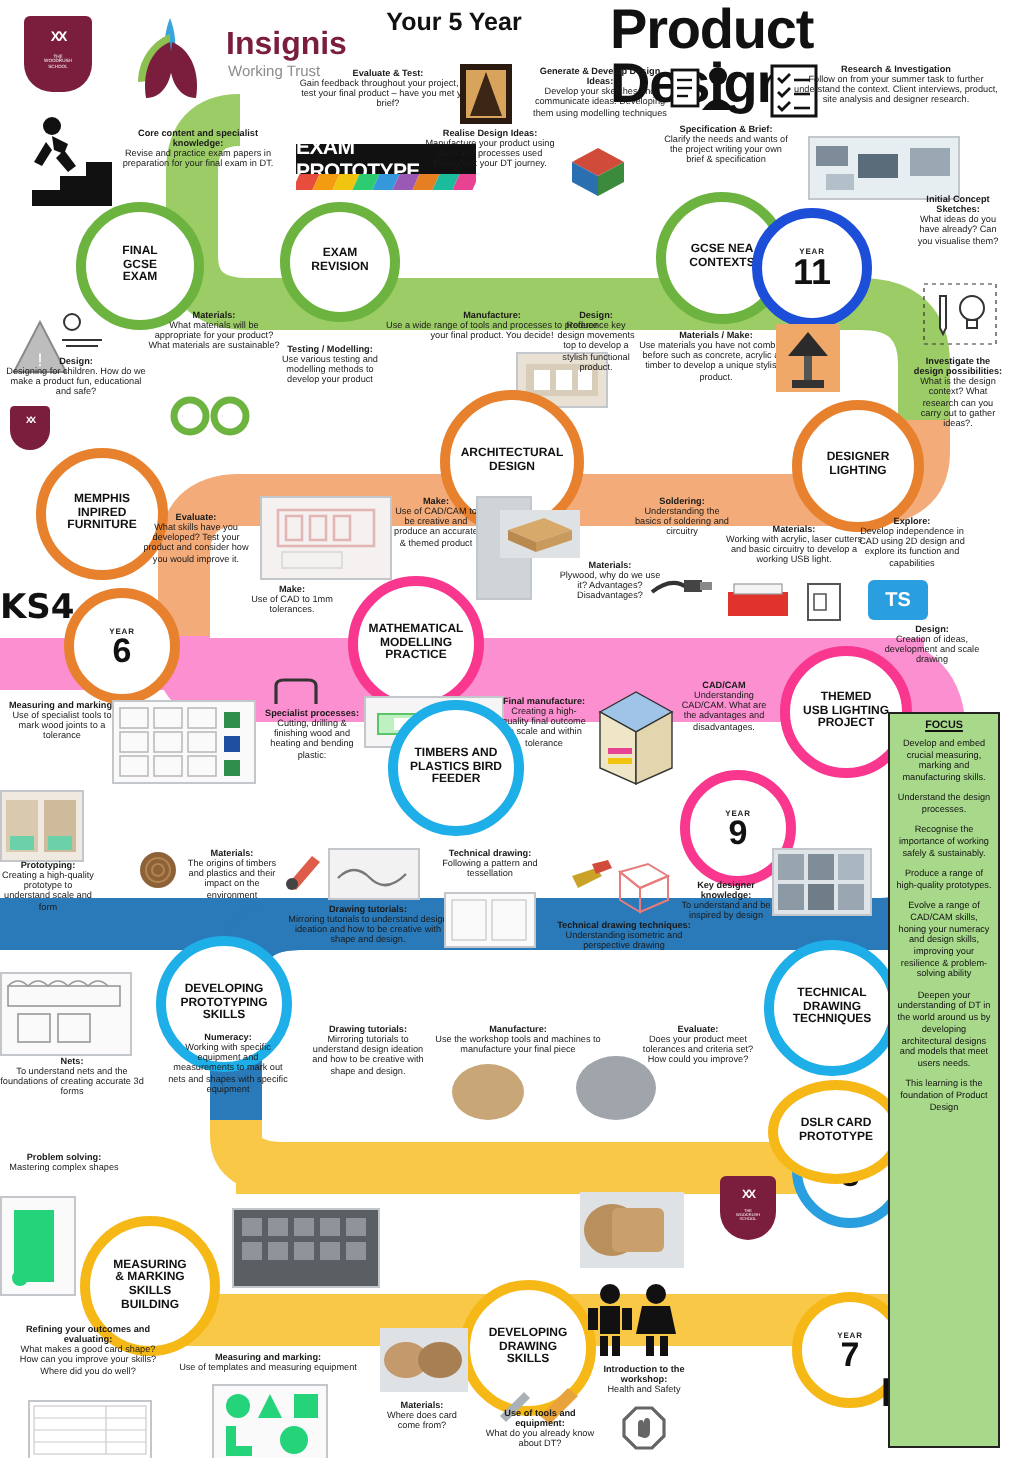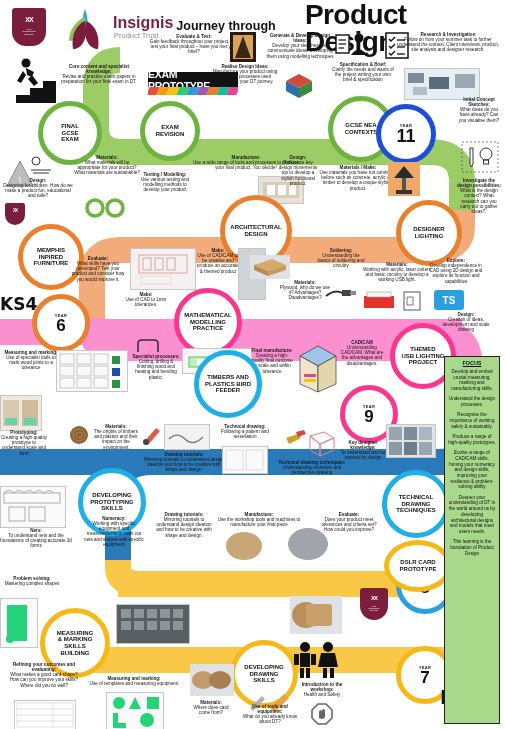--- a/index.html
+++ b/index.html
@@ -74,36 +74,36 @@
     <path d="M150 462 Q118 462 118 494 L118 560" fill="none" stroke="#2a79b8" stroke-width="26"></path>
     <path d="M440 462 Q472 462 472 430" fill="none" stroke="#2a79b8" stroke-width="26"></path>
 
     <path d="M118 560 L118 568 Q118 584 142 584 L430 584 Q462 584 462 614 L462 660" fill="none" stroke="#f9c846" stroke-width="26"></path>
     <rect x="118" y="571" width="330" height="26" fill="#f9c846"></rect>
     <path d="M150 660 L440 660" stroke="#f9c846" stroke-width="26" fill="none"></path>
     <path d="M462 614 L462 660 Q462 672 440 672" fill="none" stroke="#f9c846" stroke-width="26"></path>
     <rect x="60" y="647" width="400" height="26" fill="#f9c846"></rect>
   </svg>
 
-  <div id="h2b">Journey through</div>
+  <div id="h2a">Your 5 Year</div>
   <div id="h1">Product Design</div>
 
   <div class="crest" style="left:12px;top:8px;width:34px;height:38px;">
     <div class="xx">XX</div>
     <div class="cn">THE<br>WOODRUSH<br>SCHOOL</div>
   </div>
 
   <svg class="abs" style="left:55px;top:5px;" width="60" height="50">
     <path d="M30 4 C26 14 27 24 30 30 C33 24 34 14 30 4Z" fill="#3aa5dc"></path>
     <path d="M30 12 C20 16 14 26 14 36 C22 36 28 30 30 22Z" fill="#8cc152"></path>
     <path d="M30 16 C20 20 16 32 18 44 C26 44 31 36 31 26Z" fill="#7b1d3c"></path>
     <path d="M31 16 C41 20 45 32 43 44 C35 44 30 36 30 26Z" fill="#7b1d3c"></path>
   </svg>
   <div class="logotext" style="left:113px;top:14px;font-size:16px;">Insignis</div>
-  <div class="logotext" style="left:114px;top:31px;font-size:7.5px;font-weight:normal;color:#8c8c8c;">Product Trust</div>
+  <div class="logotext" style="left:114px;top:31px;font-size:7.5px;font-weight:normal;color:#8c8c8c;">Working Trust</div>
 
   <svg class="abs" style="left:10px;top:55px;" width="54" height="50">
     <rect x="6" y="40" width="14" height="8" fill="#111"></rect>
     <rect x="20" y="33" width="13" height="15" fill="#111"></rect>
     <rect x="33" y="26" width="13" height="22" fill="#111"></rect>
     <circle cx="16" cy="8" r="4.5" fill="#111"></circle>
     <path d="M16 13 l8 4 l-2 5 l-5 -2 Z" fill="#111"></path>
     <path d="M13 16 l-6 10 l4 2 l5 -8 Z" fill="#111"></path>
     <path d="M22 20 l6 8 l-4 3 l-6 -7 Z" fill="#111"></path>
   </svg>

